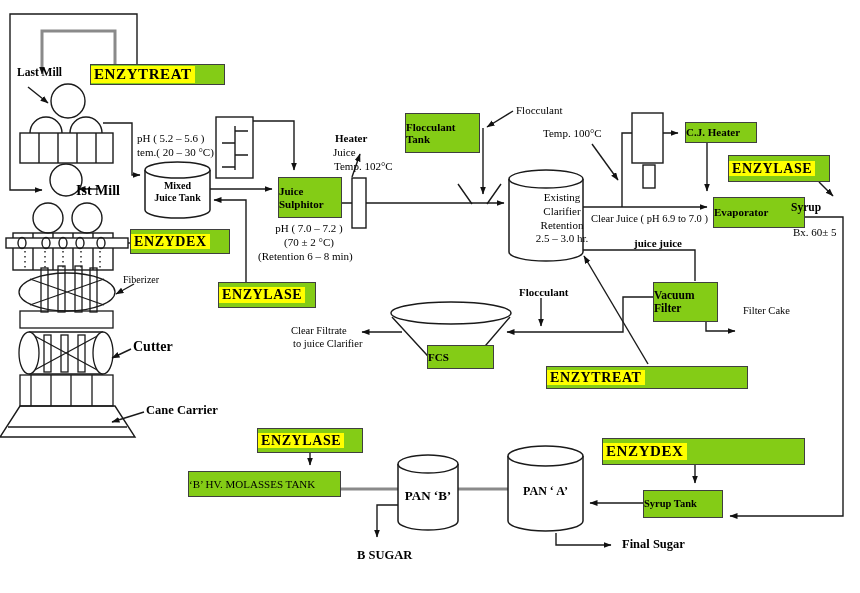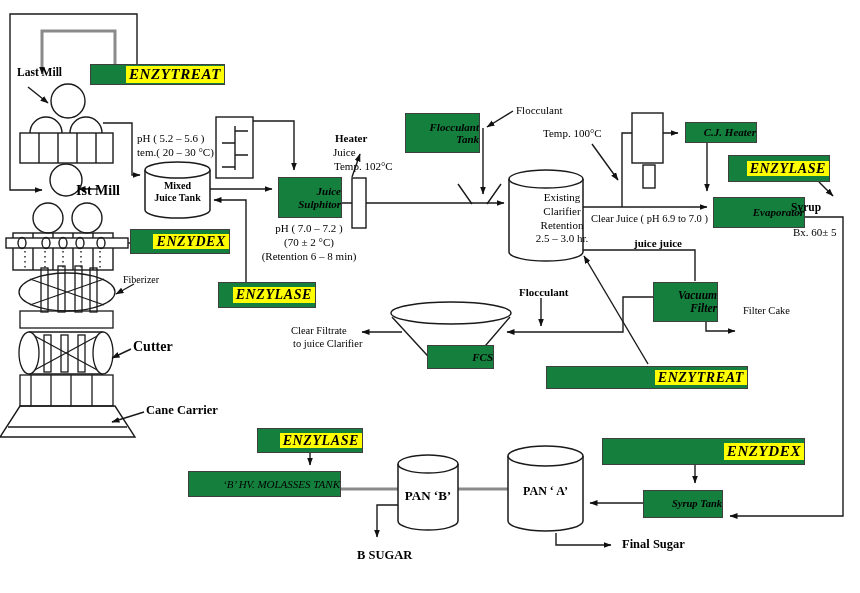--- a/index.html
+++ b/index.html
@@ -1,23 +1,23 @@
 <!DOCTYPE html>
 <html><head>
 <meta charset="utf-8">
 <style>
   html,body{margin:0;padding:0;background:#fff;}
   #stage{position:relative;width:860px;height:593px;background:#ffffff;overflow:hidden;
          font-family:"Liberation Serif",serif;color:#000;}
   #wires{position:absolute;left:0;top:0;}
   .lbl{position:absolute;white-space:nowrap;line-height:1.15;}
   .b{font-weight:bold;}
-  .box{position:absolute;border:1.6px solid #3f3f3f;background:#15803d;display:flex;
-       flex-direction:column;align-items:flex-end;justify-content:center;text-align:center;
-       line-height:1.1;box-sizing:border-box;font-style:italic;}
+  .box{position:absolute;border:1.6px solid #3f3f3f;background:#84cc16;display:flex;
+       flex-direction:column;align-items:flex-start;justify-content:center;text-align:center;
+       line-height:1.1;box-sizing:border-box;}
   .enz{font-weight:bold;letter-spacing:.6px;}
   .hl{background:#ffff00;padding:0 3px;}
   .cyl-lbl{position:absolute;text-align:center;font-weight:bold;line-height:1.2;}
   .clar-lbl{position:absolute;text-align:center;font-weight:normal;line-height:1.25;padding-left:16px;}
 </style>
 </head>
 <body>
 
 <div id="stage">
 
@@ -244,21 +244,21 @@
 
 <div class="lbl b" style="left:17px;top:66px;font-size:11.5px;">Last Mill</div>
 <div class="lbl b" style="left:76px;top:183px;font-size:14px;">Ist Mill</div>
 <div class="lbl" style="left:137px;top:132px;font-size:11px;">pH ( 5.2 – 5.6 )</div>
 <div class="lbl" style="left:137px;top:146px;font-size:11px;">tem.( 20 – 30 °C)</div>
 <div class="lbl b" style="left:335px;top:132px;font-size:11px;">Heater</div>
 <div class="lbl" style="left:333px;top:146px;font-size:11px;">Juice</div>
 <div class="lbl" style="left:334px;top:160px;font-size:11px;">Temp. 102°C</div>
 <div class="lbl" style="left:248px;top:222px;width:122px;text-align:center;font-size:11px;">pH ( 7.0 – 7.2 )</div>
 <div class="lbl" style="left:248px;top:236px;width:122px;text-align:center;font-size:11px;">(70 ± 2 °C)</div>
-<div class="lbl" style="left:248px;top:250px;width:122px;text-align:center;font-size:11px;">(Retention 6 – 8 min)</div>
+<div class="lbl" style="left:248px;top:250px;width:122px;text-align:left;font-size:11px;padding-left:10px;">(Retention 6 – 8 min)</div>
 <div class="lbl" style="left:516px;top:104px;font-size:11px;">Flocculant</div>
 <div class="lbl" style="left:543px;top:127px;font-size:11px;">Temp. 100°C</div>
 <div class="lbl" style="left:591px;top:213px;font-size:10.5px;">Clear Juice ( pH  6.9 to 7.0 )</div>
 <div class="lbl b" style="left:634px;top:237px;font-size:11px;">juice juice</div>
 <div class="lbl" style="left:743px;top:305px;font-size:10.5px;">Filter Cake</div>
 <div class="lbl b" style="left:519px;top:286px;font-size:11px;">Flocculant</div>
 <div class="lbl" style="left:291px;top:325px;font-size:10.5px;">Clear Filtrate</div>
 <div class="lbl" style="left:293px;top:338px;font-size:10.5px;">to juice Clarifier</div>
 <div class="lbl" style="left:123px;top:274px;font-size:10px;">Fiberizer</div>
 <div class="lbl b" style="left:133px;top:339px;font-size:14px;">Cutter</div>

